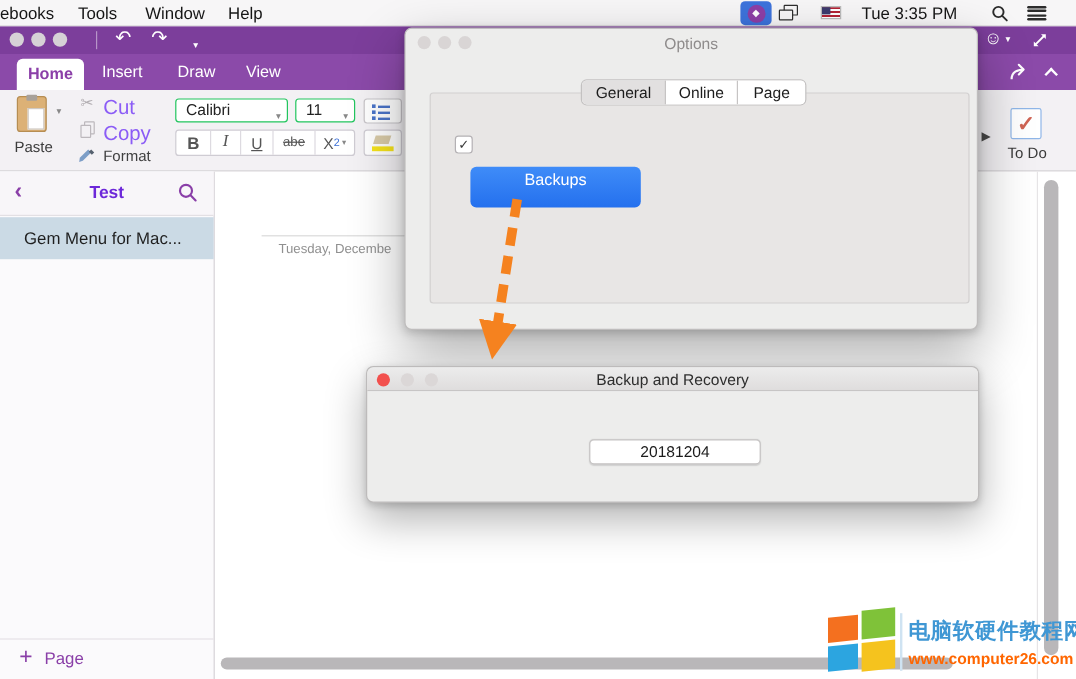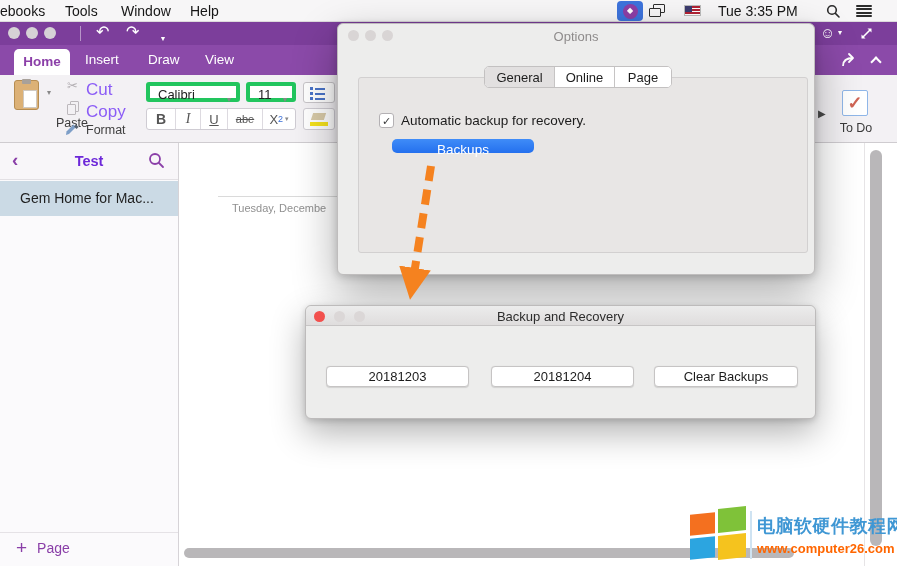--- a/index.html
+++ b/index.html
@@ -37,29 +37,29 @@
   #tab-home { position:absolute; left:14px; top:4px; width:56px; height:26px; background:#fff; border-radius:5px 5px 0 0; text-align:center; line-height:26px; font-size:13.5px; font-weight:bold; color:#8b3fa8; }
   .ribbon-tab { position:absolute; top:0; height:30px; line-height:30px; font-size:13.5px; color:#fff; }
   .chev-up { position:absolute; left:872px; top:13px; width:8px; height:8px; border:solid #fff; border-width:2.5px 2.5px 0 0; transform:rotate(-45deg); }
 
   
   #ribbon { position:absolute; left:0; top:75px; width:897px; height:68px; background:#f3f1f4; border-bottom:1px solid #cfccd0; }
   #paste-icon { position:absolute; left:14px; top:5px; width:25px; height:30px; background:#dcb176; border:1px solid #b68d52; border-radius:3px; }
   #paste-icon .clip { position:absolute; left:7px; top:-2px; width:9px; height:5px; background:#a8a19a; border-radius:1px; }
   #paste-icon .page { position:absolute; left:8px; top:9px; width:14px; height:18px; background:#fff; border:1px solid #cfc9c2; }
   #paste-caret { position:absolute; left:47px; top:13px; font-size:8px; color:#888; }
-  #paste-label { position:absolute; left:8px; top:41px; width:40px; text-align:center; font-size:12.5px; color:#3c3c3c;margin-left:44px; }
+  #paste-label { position:absolute; left:8px; top:41px; width:40px; text-align:center; font-size:12.5px; color:#3c3c3c; }
   .disabled-cmd { color:#8b5cf6; font-size:17px; position:absolute; }
   #format-label { position:absolute; left:86px; top:48px; font-size:12.5px; color:#404040; }
   .cmd-ic { position:absolute; font-size:13px; color:#b3afb3; }
   #copy-icon { position:absolute; left:67px; top:26px; width:13px; height:14px; }
   #copy-icon .r1 { position:absolute; left:3px; top:0; width:9px; height:11px; border:1.3px solid #bcb8bc; border-radius:1px; }
   #copy-icon .r2 { position:absolute; left:0; top:3px; width:9px; height:11px; border:1.3px solid #bcb8bc; background:#f3f1f4; border-radius:1px; }
 
-  .combo { position:absolute; top:7px; height:20px; background:#fff; border:4px solid #22c55e; border-radius:3px; font-size:13px; color:#222; line-height:18px; padding-left:8px; }
+  .combo { position:absolute; top:7px; height:20px; background:#fff; border:1px solid #22c55e; border-radius:3px; font-size:13px; color:#222; line-height:18px; padding-left:8px; }
   .combo .caret { position:absolute; right:5px; top:5px; font-size:8px; color:#888; }
   #font-name-combo { left:146px; width:94px; }
   #font-size-combo { left:246px; width:50px; }
   #bullet-box { position:absolute; left:303px; top:7px; width:32px; height:21px; background:#fff; border:1px solid #c8c5c9; border-radius:3px; padding:4px 0 0 6px; }
   #bullet-box .row { display:flex; align-items:center; margin-bottom:2px; }
   #bullet-box .dot { width:3px; height:3px; background:#4a74c9; margin-right:2px; }
   #bullet-box .ln { width:10px; height:2px; background:#4a74c9; }
 
   #fmt-bar { position:absolute; left:146px; top:33px; width:150px; height:22px; background:#fff; border:1px solid #cfccd3; border-radius:3px; display:flex; }
   #fmt-bar .cell { border-right:1px solid #dddae0; display:flex; align-items:center; justify-content:center; color:#555; }
@@ -101,21 +101,21 @@
   #options-dialog { position:absolute; left:337px; top:23px; width:478px; height:252px; background:#ededec; border:1px solid #bfbdbd; border-radius:6px; box-shadow:0 18px 45px rgba(0,0,0,0.33), 0 2px 8px rgba(0,0,0,0.18); z-index:30; }
   #options-dialog .dlg-traffic { position:absolute; top:6px; width:11px; height:11px; border-radius:50%; background:#d9d5d5; }
   #options-title { position:absolute; left:0; top:5px; width:100%; text-align:center; font-size:13px; color:#8e8b8b; }
   #opt-panel { position:absolute; left:20px; top:53px; width:450px; height:176px; background:#e8e6e5; border:1px solid #d2d0d0; border-radius:3px; }
   #opt-tabs { position:absolute; left:146px; top:42px; height:22px; display:flex; border:1px solid #c3c1c1; border-radius:5px; overflow:hidden; background:#fff; z-index:2; }
   #opt-tabs .seg { height:100%; display:flex; align-items:center; justify-content:center; font-size:13px; color:#1d1d1d; background:#fff; border-right:1px solid #c6c4c4; }
   #opt-tabs .seg:last-child { border-right:none; }
   #opt-tabs .seg.active { background:#e2e0e0; }
   #opt-checkbox { position:absolute; left:41px; top:89px; width:15px; height:15px; background:#fff; border:1px solid #b4b1b4; border-radius:3px; text-align:center; line-height:14px; font-size:11px; color:#3a3a3a; }
   #opt-check-label { position:absolute; left:63px; top:89px; font-size:13.5px; color:#1c1c1c; }
-  #backups-button { position:absolute; left:54px; top:115px; width:142px; height:14px; background:linear-gradient(#3f8cf8,#2470ee); border-radius:5px; text-align:center; line-height:22px; font-size:13.5px; color:#fff; }
+  #backups-button { position:absolute; left:54px; top:115px; width:142px; height:34px; background:linear-gradient(#3f8cf8,#2470ee); border-radius:5px; text-align:center; line-height:22px; font-size:13.5px; color:#fff; }
 
   
   #backup-window { position:absolute; left:305px; top:305px; width:511px; height:114px; background:#ededec; border:1px solid #bdbbbb; border-radius:6px; box-shadow:0 14px 34px rgba(0,0,0,0.30), 0 2px 6px rgba(0,0,0,0.16); z-index:40; }
   #bw-titlebar { position:absolute; left:0; top:0; width:100%; height:20px; background:linear-gradient(#ececec,#dfdddd); border-bottom:1px solid #c7c5c5; border-radius:6px 6px 0 0; }
   .bw-light { position:absolute; top:4.5px; width:11px; height:11px; border-radius:50%; }
   #bw-title { position:absolute; left:0; top:3px; width:100%; text-align:center; font-size:13px; color:#2d2d2d; }
   .bw-btn { position:absolute; top:60px; height:21px; background:#fff; border:1px solid #c6c4c4; border-radius:4px; text-align:center; line-height:19px; font-size:13px; color:#1b1b1b; box-shadow:0 0.5px 1px rgba(0,0,0,0.12); }
 
   
   #arrow-overlay { position:absolute; left:0; top:0; z-index:50; pointer-events:none; }
@@ -260,21 +260,21 @@
   <div id="content">
     <div id="sidebar">
       <div id="sb-search-row">
         <span id="sb-back">‹</span>
         <div id="sb-title">Test</div>
         <svg style="position:absolute;left:148px;top:9px;" width="17" height="17">
           <circle cx="7" cy="7" r="5" fill="none" stroke="#8a3fa8" stroke-width="1.8"></circle>
           <line x1="11" y1="11" x2="15" y2="15" stroke="#8a3fa8" stroke-width="1.8" stroke-linecap="round"></line>
         </svg>
       </div>
-      <div id="sb-selected">Gem Home for Mac...</div>
+      <div id="sb-selected">Gem Menu for Mac...</div>
       <div id="sb-bottom-divider"></div>
       <div id="sb-add-page">
         <span class="plus">+</span>
         <span>Page</span>
       </div>
     </div>
 
     <div id="title-underline"></div>
     <div id="page-date">Tuesday, Decembe</div>
     <div id="content-right-edge"></div>
@@ -287,34 +287,31 @@
     <span class="dlg-traffic" style="left:27px;"></span>
     <span class="dlg-traffic" style="left:44px;"></span>
     <div id="options-title">Options</div>
     <div id="opt-panel"></div>
     <div id="opt-tabs">
       <div class="seg active" style="width:70px;">General</div>
       <div class="seg" style="width:60px;">Online</div>
       <div class="seg" style="width:56px;">Page</div>
     </div>
     <div id="opt-checkbox">✓</div>
-    <span id="opt-check-label">Automatic backup for recovery.</span>
     <div id="backups-button">Backups</div>
   </div>
 
   <div id="backup-window">
     <div id="bw-titlebar">
       <span class="bw-light" style="left:8px;background:#f2504d;"></span>
       <span class="bw-light" style="left:28px;background:#dbd7d7;"></span>
       <span class="bw-light" style="left:48px;background:#dbd7d7;"></span>
       <div id="bw-title">Backup and Recovery</div>
     </div>
-    <div class="bw-btn" style="left:20px;width:143px;">20181203</div>
     <div class="bw-btn" style="left:185px;width:143px;">20181204</div>
-    <div class="bw-btn" style="left:348px;width:144px;">Clear Backups</div>
   </div>
 
   <svg id="arrow-overlay" width="897" height="566">
     <defs>
       <marker id="ah" markerWidth="4" markerHeight="4" refX="2.4" refY="2" orient="auto">
         <path d="M0,0 L4,2 L0,4 z" fill="#f5821f"></path>
       </marker>
     </defs>
     <line x1="431" y1="166" x2="412" y2="287" stroke="#f5821f" stroke-width="8" stroke-dasharray="15 9" marker-end="url(#ah)"></line>
   </svg>

